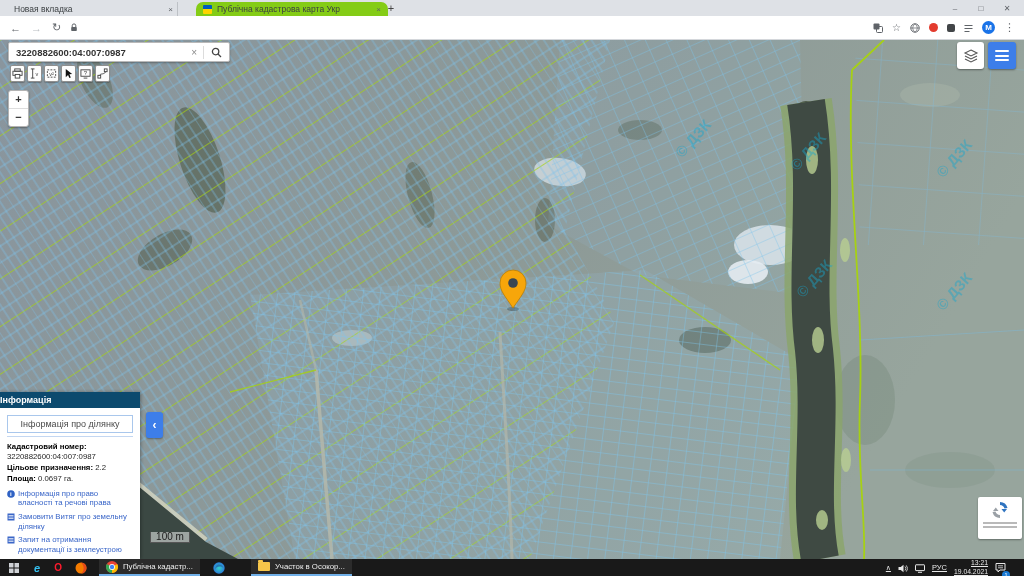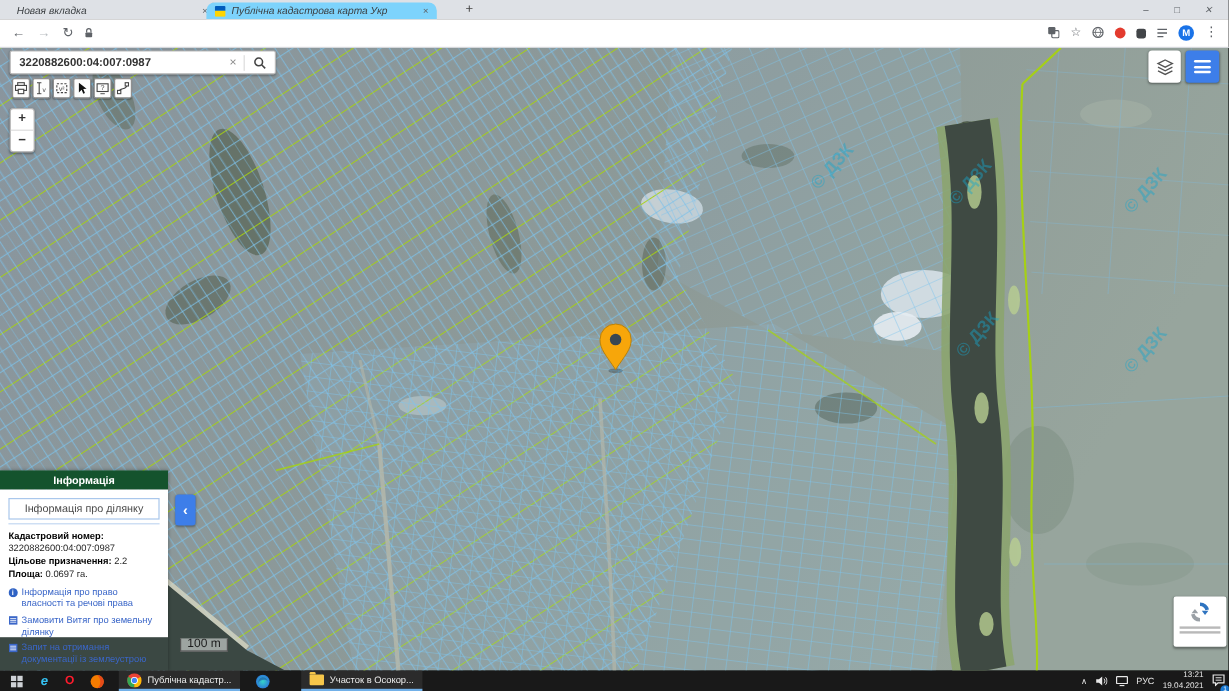--- a/index.html
+++ b/index.html
@@ -1,24 +1,24 @@
 <!DOCTYPE html>
 <html><head>
 <meta charset="utf-8">
 <style>
   html,body{margin:0;padding:0;background:#000;}
   body{width:1024px;height:576px;position:relative;overflow:hidden;
        font-family:"Liberation Sans", sans-serif; -webkit-font-smoothing:antialiased;}
   .abs{position:absolute;}
 
   
-  .tabstrip{left:0;top:0;width:1024px;height:16px;background:#dee1e6;font-style:italic;}
+  .tabstrip{left:0;top:0;width:1024px;height:16px;background:#dee1e6;}
   .tab{top:2px;height:14px;display:flex;align-items:center;font-size:8.5px;color:#3c4043;box-sizing:border-box;}
   .tab-inactive{left:10px;width:168px;padding:0 4px;border-right:1px solid #bdc1c6;}
-  .tab-active{left:172px;width:192px;background:#7dd3fc;border-radius:7px 7px 0 0;padding:0 7px;}
+  .tab-active{left:196px;width:192px;background:#84cc16;border-radius:7px 7px 0 0;padding:0 7px;}
   .tab-title{flex:1;white-space:nowrap;overflow:hidden;text-overflow:ellipsis;}
   .tab-close{color:#5f6368;font-size:8px;padding-left:4px;}
   .flag{width:9px;height:9px;margin-right:5px;flex:0 0 9px;border-radius:1px;overflow:hidden;}
   .flag div{height:50%;}
   .newtab{left:384px;top:2px;width:14px;height:14px;color:#444;font-size:11px;line-height:13px;text-align:center;}
   .winctl{right:4px;top:0;height:16px;display:flex;align-items:center;font-size:8px;color:#5f6368;}
   .winctl span{width:26px;text-align:center;}
 
   .abar{left:0;top:16px;width:1024px;height:24px;background:#fff;border-bottom:1px solid #d4d7db;display:flex;align-items:center;box-sizing:border-box;}
   .navic{font-size:11px;color:#5f6368;margin-left:10px;}
@@ -58,37 +58,37 @@
 
   .scalebar{left:150px;top:492px;width:40px;height:11px;background:rgba(255,255,255,.5);border:1px solid #555;border-top:none;
             font-size:10px;color:#1c1c1c;text-align:center;line-height:10px;box-sizing:border-box;}
 
   .widget{left:978px;top:457px;width:44px;height:42px;background:#fff;border-radius:2px;box-shadow:0 1px 2px rgba(0,0,0,.35);
           display:flex;flex-direction:column;align-items:center;padding-top:3px;box-sizing:border-box;}
   .wline{width:34px;height:2px;background:#b9b9b9;margin-top:2px;}
 
   
   .ipanel{left:0;top:392px;width:140px;height:167px;box-shadow:1px 0 3px rgba(0,0,0,.3);}
-  .ip-head{height:16px;background:#14532d;color:#fff;font-size:9px;font-weight:bold;text-align:center;line-height:16px;}
-  .ip-body{background:#fff;height:123px;padding:7px 7px 0;box-sizing:border-box;}
+  .ip-head{height:16px;background:#0c4a6e;color:#fff;font-size:9px;font-weight:bold;line-height:16px;}
+  .ip-body{background:#fff;height:151px;padding:7px 7px 0;box-sizing:border-box;}
   .ip-title{border:1px solid #a9c7ec;font-size:9px;color:#4a4a4a;text-align:center;padding:3px 0;}
   .ip-hr{height:1px;background:#c3d7f2;margin:3px 0 5px;}
   .ip-field{font-size:7.8px;color:#1f1f1f;line-height:1.3;margin-bottom:1px;}
   .ip-field b{color:#000;}
   .ip-link{display:flex;gap:3px;font-size:7.8px;color:#3a66c8;line-height:1.25;margin-top:4px;}
   .ip-ic{flex:0 0 8px;margin-top:1px;}
 
   
   .taskbar{left:0;top:559px;width:1024px;height:17px;background:#191919;display:flex;align-items:center;}
   .tb-ico{display:flex;align-items:center;justify-content:center;}
   .tb-task{display:flex;align-items:center;gap:5px;height:17px;padding:0 7px;background:rgba(255,255,255,.08);
            border-bottom:2px solid #71b0e8;box-sizing:border-box;font-size:7.8px;color:#ededed;white-space:nowrap;}
   .ie{font-size:11px;font-weight:bold;font-style:italic;color:#35c1f1;}
   .opera{font-size:10px;font-weight:bold;color:#ff1b2d;}
-  .tb-tray{margin-left:auto;display:flex;align-items:center;gap:7px;margin-right:3px;color:#e8e8e8;}
+  .tb-tray{margin-left:auto;display:flex;align-items:center;gap:7px;margin-right:18px;color:#e8e8e8;text-decoration:underline;}
   .tb-chev{font-size:7px;}
   .tb-lang{font-size:7.5px;}
   .tb-clock{font-size:6.8px;text-align:right;line-height:1.2;}
   .tb-badge{position:relative;}
   .tb-badge .b{position:absolute;right:-4px;bottom:-2px;width:8px;height:8px;border-radius:50%;background:#1979d3;
                color:#fff;font-size:5.5px;text-align:center;line-height:8px;}
   .folder{width:12px;height:9px;background:#f6c64a;border-radius:1px;position:relative;}
   .folder:before{content:"";position:absolute;left:0;top:-2px;width:5px;height:2px;background:#f6c64a;border-radius:1px 1px 0 0;}
 </style>
 </head>

